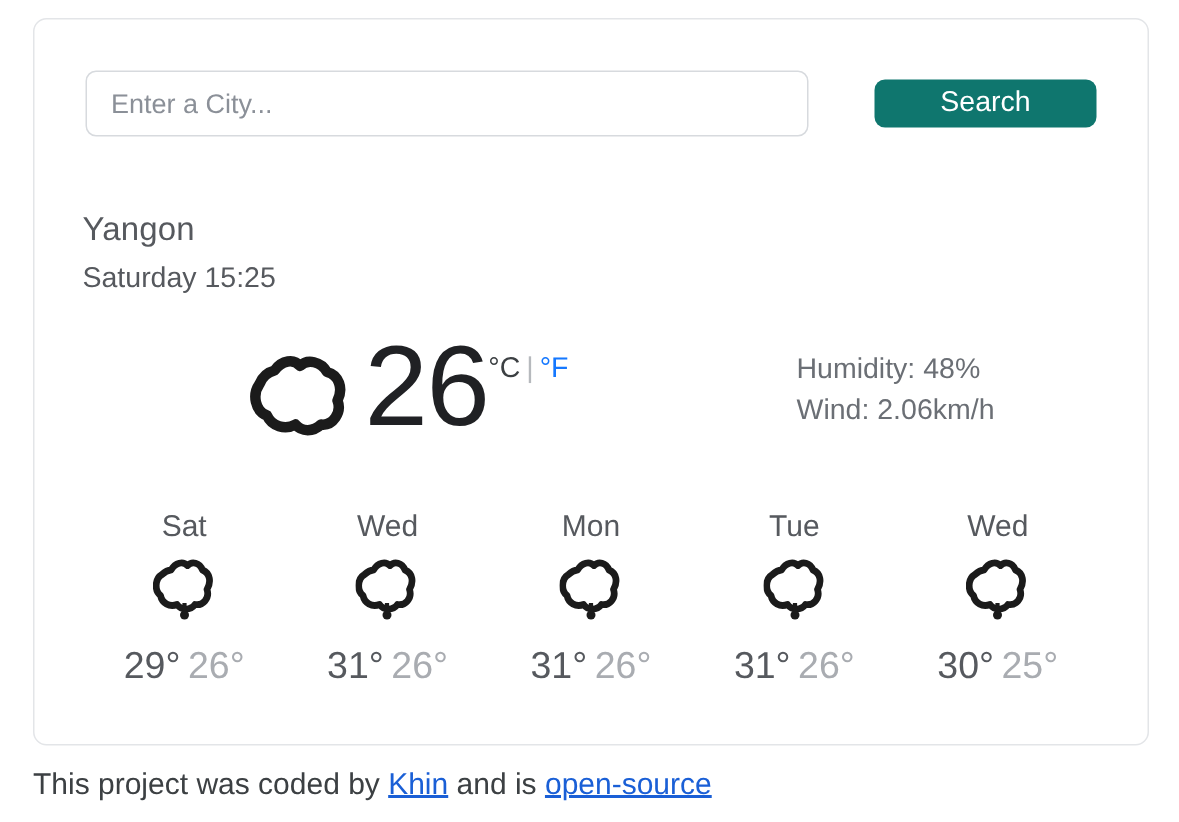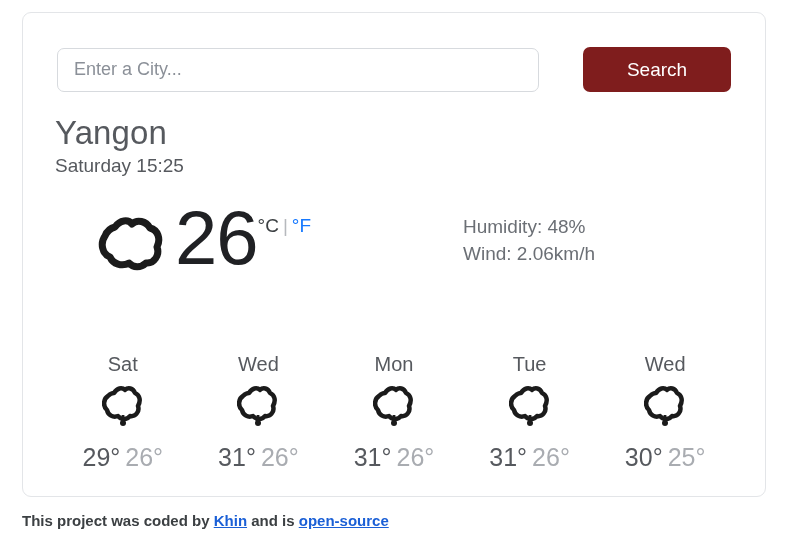--- a/index.html
+++ b/index.html
@@ -48,59 +48,61 @@
     color: #3c4043;
     padding: 0 16px;
     box-sizing: border-box;
     outline: none;
   }
   .city-input::placeholder {
     color: #8b9098;
   }
   .search-button {
     width: 148px;
-    height: 45px;
-    background: #7f1d1d;
+    height: 32px;
+    background: #0f766e;
     border: none;
     border-radius: 7px;
     color: #ffffff;
     font-family: "Liberation Sans", sans-serif;
     font-size: 19px;
     cursor: pointer;
     padding: 0;
   }
 
   
   .city-block {
     position: absolute;
     left: 32px;
     top: 100px;
   }
   .city-name {
-    font-size: 33px;
+    font-size: 22px;
     font-weight: 400;
     color: #56595e;
     line-height: 40px;
     letter-spacing: 0.1px;
+    margin-top: 20px;
   }
   .city-time,
   .city-cond {
     font-size: 19px;
     color: #56595e;
     line-height: 25px;
   }
 
   
   .current-row {
     position: absolute;
     left: 32px;
-    top: 188px;
+    top: 208px;
     right: 34px;
     display: flex;
     align-items: flex-start;
+    justify-content: center;
   }
   .current-left {
     display: flex;
     align-items: flex-start;
     width: 330px;
   }
   .cloud-big {
     margin-top: 16px;
     margin-left: 42px;
   }
@@ -130,21 +132,21 @@
     font-size: 19px;
     color: #6b6f75;
     line-height: 27px;
   }
 
   
   .forecast-row {
     position: absolute;
     left: 32px;
     right: 32px;
-    top: 338px;
+    top: 325px;
     display: flex;
   }
   .forecast-day {
     flex: 1;
     text-align: center;
   }
   .day-label {
     font-size: 20px;
     color: #56595e;
     line-height: 26px;
@@ -162,23 +164,22 @@
     line-height: 24px;
   }
   .temp-high { color: #56595e; }
   .temp-low { color: #a9acb1; margin-left: 5px; }
 
   
   .footer {
     position: absolute;
     left: 22px;
     top: 512px;
-    font-size: 15px;
+    font-size: 20px;
     color: #3c4043;
-    font-weight: bold;
   }
   .footer a {
     color: #1a5fd6;
     text-decoration: underline;
   }
 </style>
 </head>
 <body>
 
 <div class="app-card">

